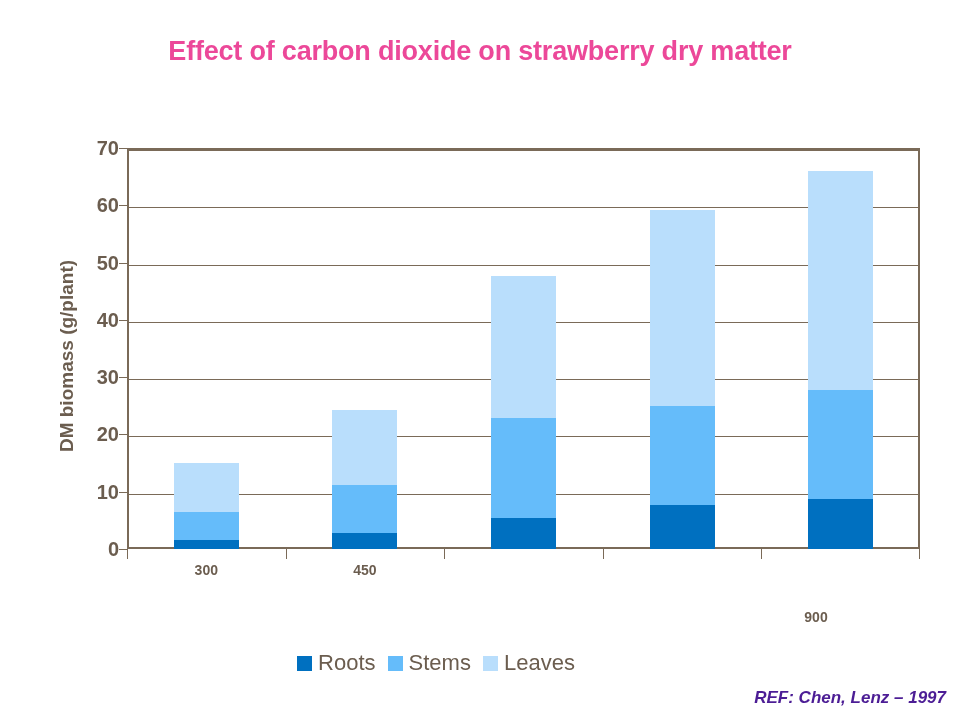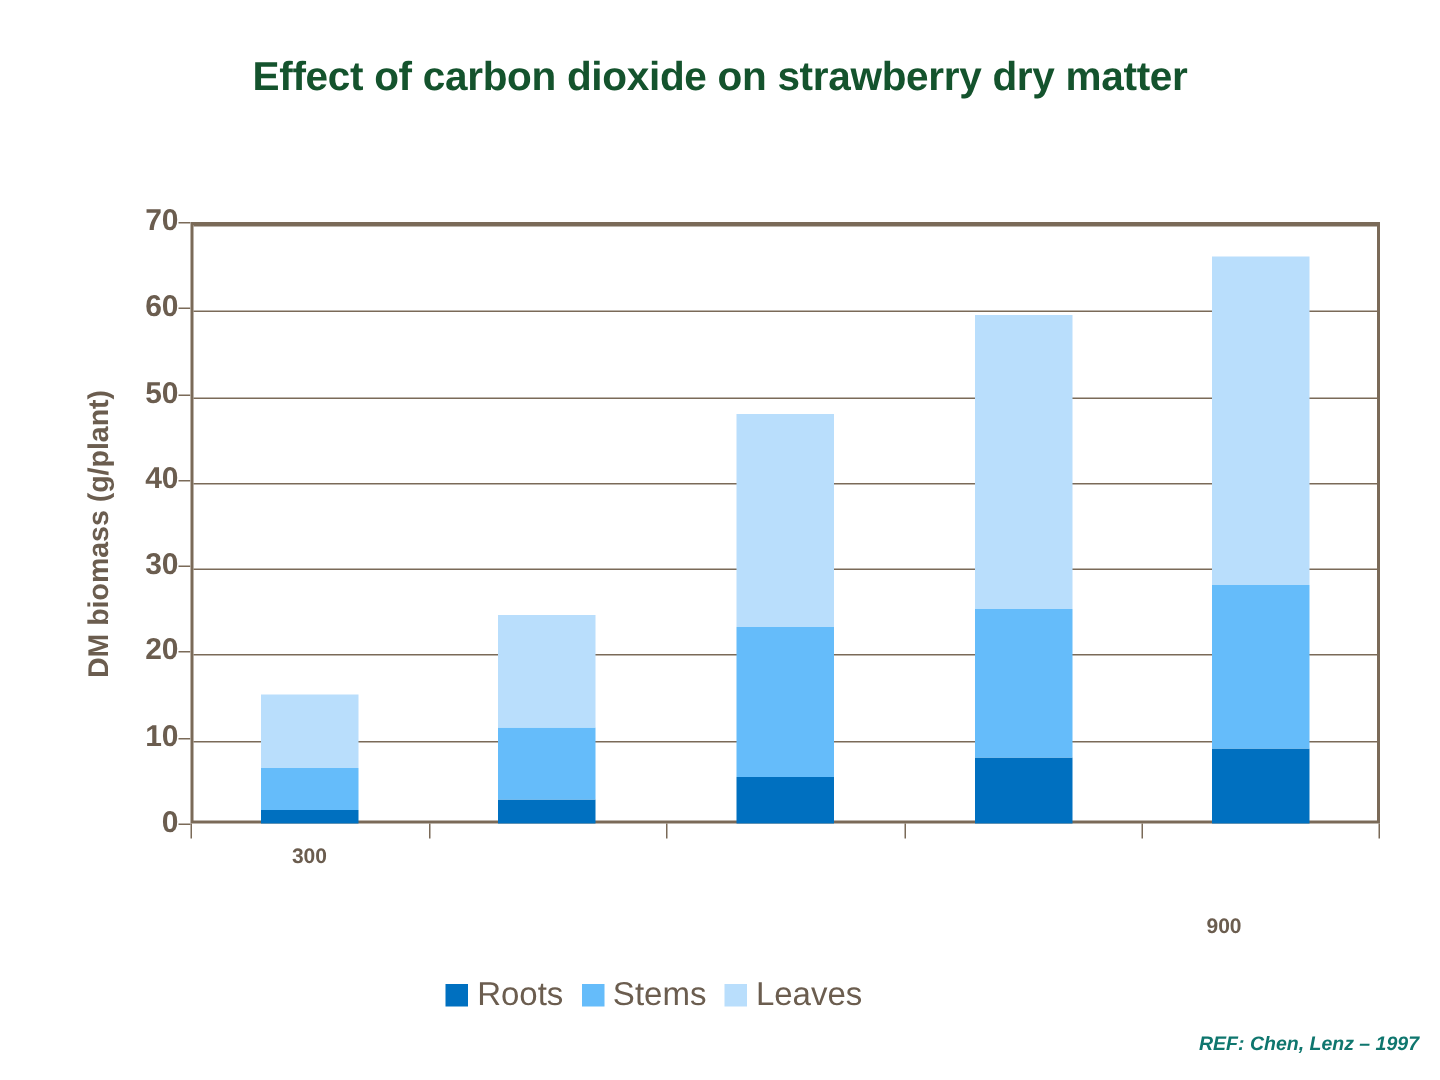--- a/index.html
+++ b/index.html
@@ -17,21 +17,21 @@
 
   
   #chart-title {
     position: absolute;
     left: 0;
     top: 36px;
     width: 960px;
     text-align: center;
     font-size: 27px;
     font-weight: bold;
-    color: #14532d;
+    color: #ec4899;
     letter-spacing: -0.2px;
   }
 
   
   #figure {
     position: absolute;
     left: 0;
     top: 0;
     width: 960px;
     height: 720px;
@@ -182,24 +182,24 @@
   .legend-label {
     font-size: 22px;
     color: #6B5D4F;
   }
 
   
   #ref-note {
     position: absolute;
     right: 14px;
     top: 688px;
-    font-size: 13px;
+    font-size: 17px;
     font-weight: bold;
     font-style: italic;
-    color: #0f766e;
+    color: #4c1d95;
   }
 </style>
 </head>
 <body>
 
 <div id="figure">
 
   <div id="chart-title">Effect of carbon dioxide on strawberry dry matter</div>
 
   <div id="y-axis-title">DM biomass (g/plant)</div>
@@ -282,14 +282,15 @@
       </div>
       <div class="legend-item">
         <span class="legend-swatch" style="background: rgb(185, 222, 252);"></span>
         <span class="legend-label">Leaves</span>
       </div>
     </div>
 
   <div id="ref-note">REF: Chen, Lenz – 1997</div>
 
 <div class="x-tick-label" style="left: 126.3px;">300</div>
+    <div class="x-tick-label" style="left: 284.9px;">450</div>
     <div class="x-tick-label" style="left: 736px; margin-top: 47px;">900</div>
   </div>
 
 </body></html>

